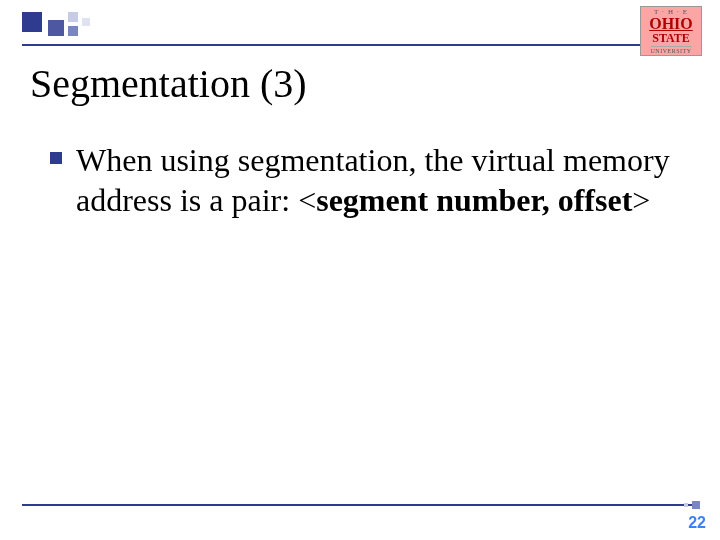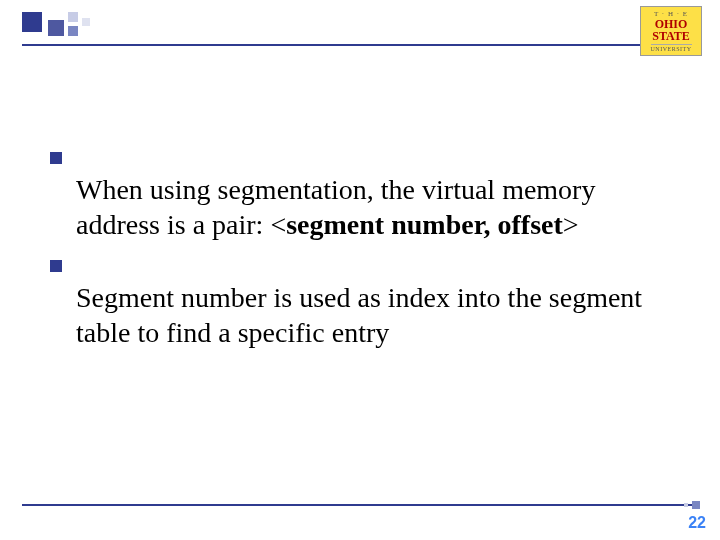--- a/index.html
+++ b/index.html
@@ -44,40 +44,41 @@
     background: #2f3b8f;
   }
   
   .logo {
     position: absolute;
     right: 18px;
     top: 6px;
     width: 62px;
     height: 50px;
     border: 1px solid #999;
-    background: #fde047;
+    background: #fca5a5;
     box-sizing: border-box;
     padding: 2px;
     display: flex;
     flex-direction: column;
     align-items: center;
     justify-content: center;
   }
   .logo .row1 {
     font-family: Georgia, "Times New Roman", serif;
     font-size: 7px;
     letter-spacing: 1px;
     color: #555;
   }
   .logo .row2 {
     font-family: Georgia, "Times New Roman", serif;
     font-weight: bold;
-    font-size: 12px;
+    font-size: 16px;
     color: #b00000;
     line-height: 1;
+    text-decoration: underline;
   }
   .logo .row3 {
     font-family: Georgia, "Times New Roman", serif;
     font-weight: bold;
     font-size: 12px;
     color: #b00000;
     line-height: 1;
   }
   .logo .row4 {
     font-family: Georgia, "Times New Roman", serif;
@@ -131,23 +132,22 @@
   .bullet .marker {
     flex: 0 0 auto;
     width: 12px;
     height: 12px;
     background: #2f3b8f;
     margin-top: 12px;
     margin-right: 14px;
   }
   .bullet .text {
     flex: 1 1 auto;
-    font-size: 28px;
+    font-size: 32px;
     line-height: 1.25;
-    margin-top: 32px;
   }
   .bold { font-weight: bold; }
   .pagenum {
     position: absolute;
     right: 14px;
     bottom: 8px;
     font-family: Arial, Helvetica, sans-serif;
     font-weight: bold;
     font-size: 16px;
     color: #3b82f6;
@@ -167,36 +167,31 @@
     <div class="bar"></div>
   </div>
 
   <div class="logo">
     <div class="row1">T · H · E</div>
     <div class="row2">OHIO</div>
     <div class="row3">STATE</div>
     <div class="row4">UNIVERSITY</div>
   </div>
 
+  <div class="title">Segmentation (3)</div>
 
   <div class="content">
 
     <div class="bullet">
       <div class="marker"></div>
       <div class="text">
         <span>When using segmentation, the virtual memory address is a pair: &lt;</span><span class="bold">segment number, offset</span><span>&gt;</span>
       </div>
     </div>
 
-    <div class="bullet">
-      <div class="marker"></div>
-      <div class="text">
-        <span>Segment number is used as index into the segment table to find a specific entry</span><span class="bold"></span><span></span>
-      </div>
-    </div>
 
 
   </div>
 
   <div class="deco-bottom"></div>
 
   <div class="pagenum">22</div>
 </div>
 
 </body></html>

